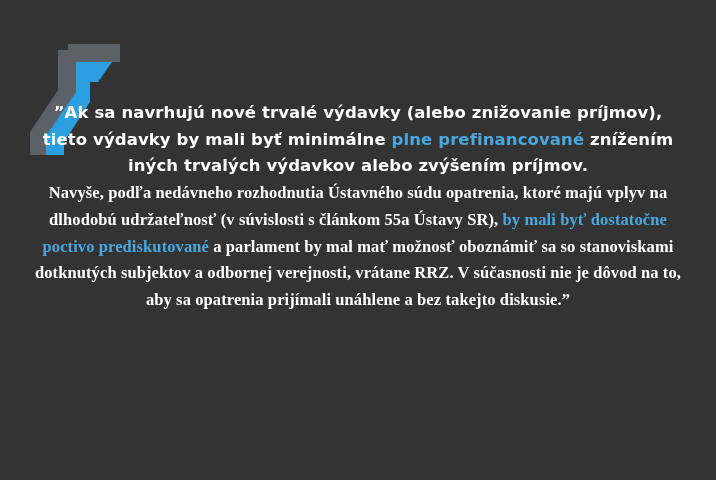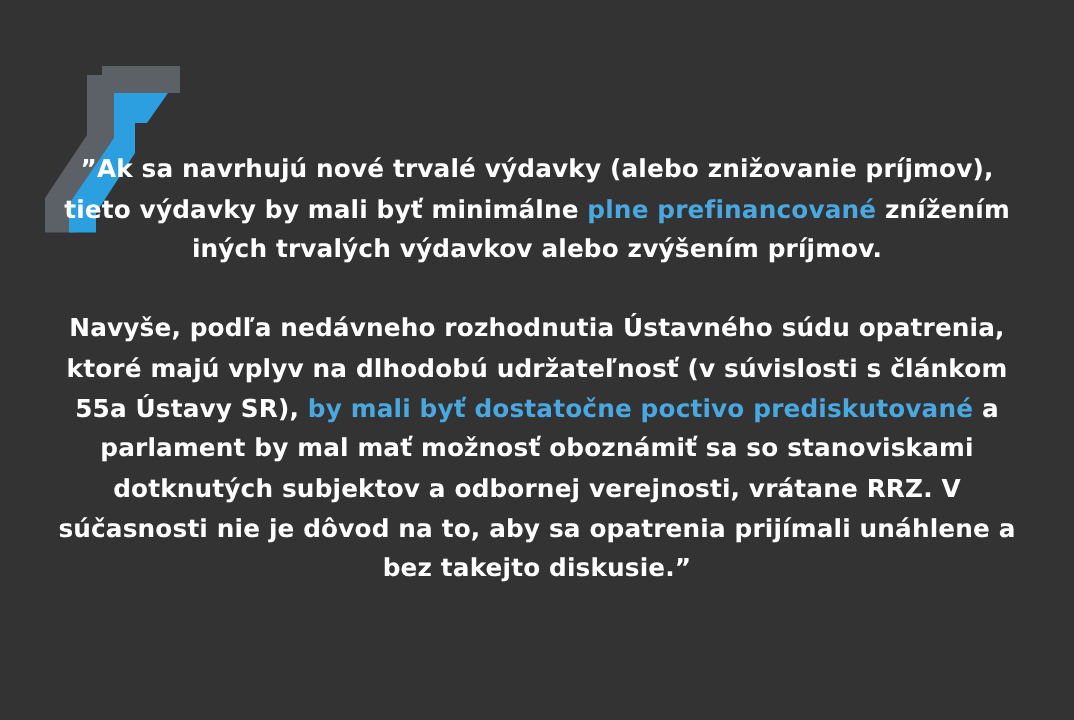--- a/index.html
+++ b/index.html
@@ -42,21 +42,21 @@
     line-height: 1.62;
     font-weight: bold;
     letter-spacing: 0.1px;
     padding: 0 34px;
     box-sizing: border-box;
   }
   .para {
     margin: 0;
   }
   .para + .para {
-    margin-top: 26px;
+    font-family: Liberation Serif, serif;
   }
   .hl {
     color: #4aa8e0;
   }
 </style>
 </head>
 <body>
 
 <div class="slide">
 

